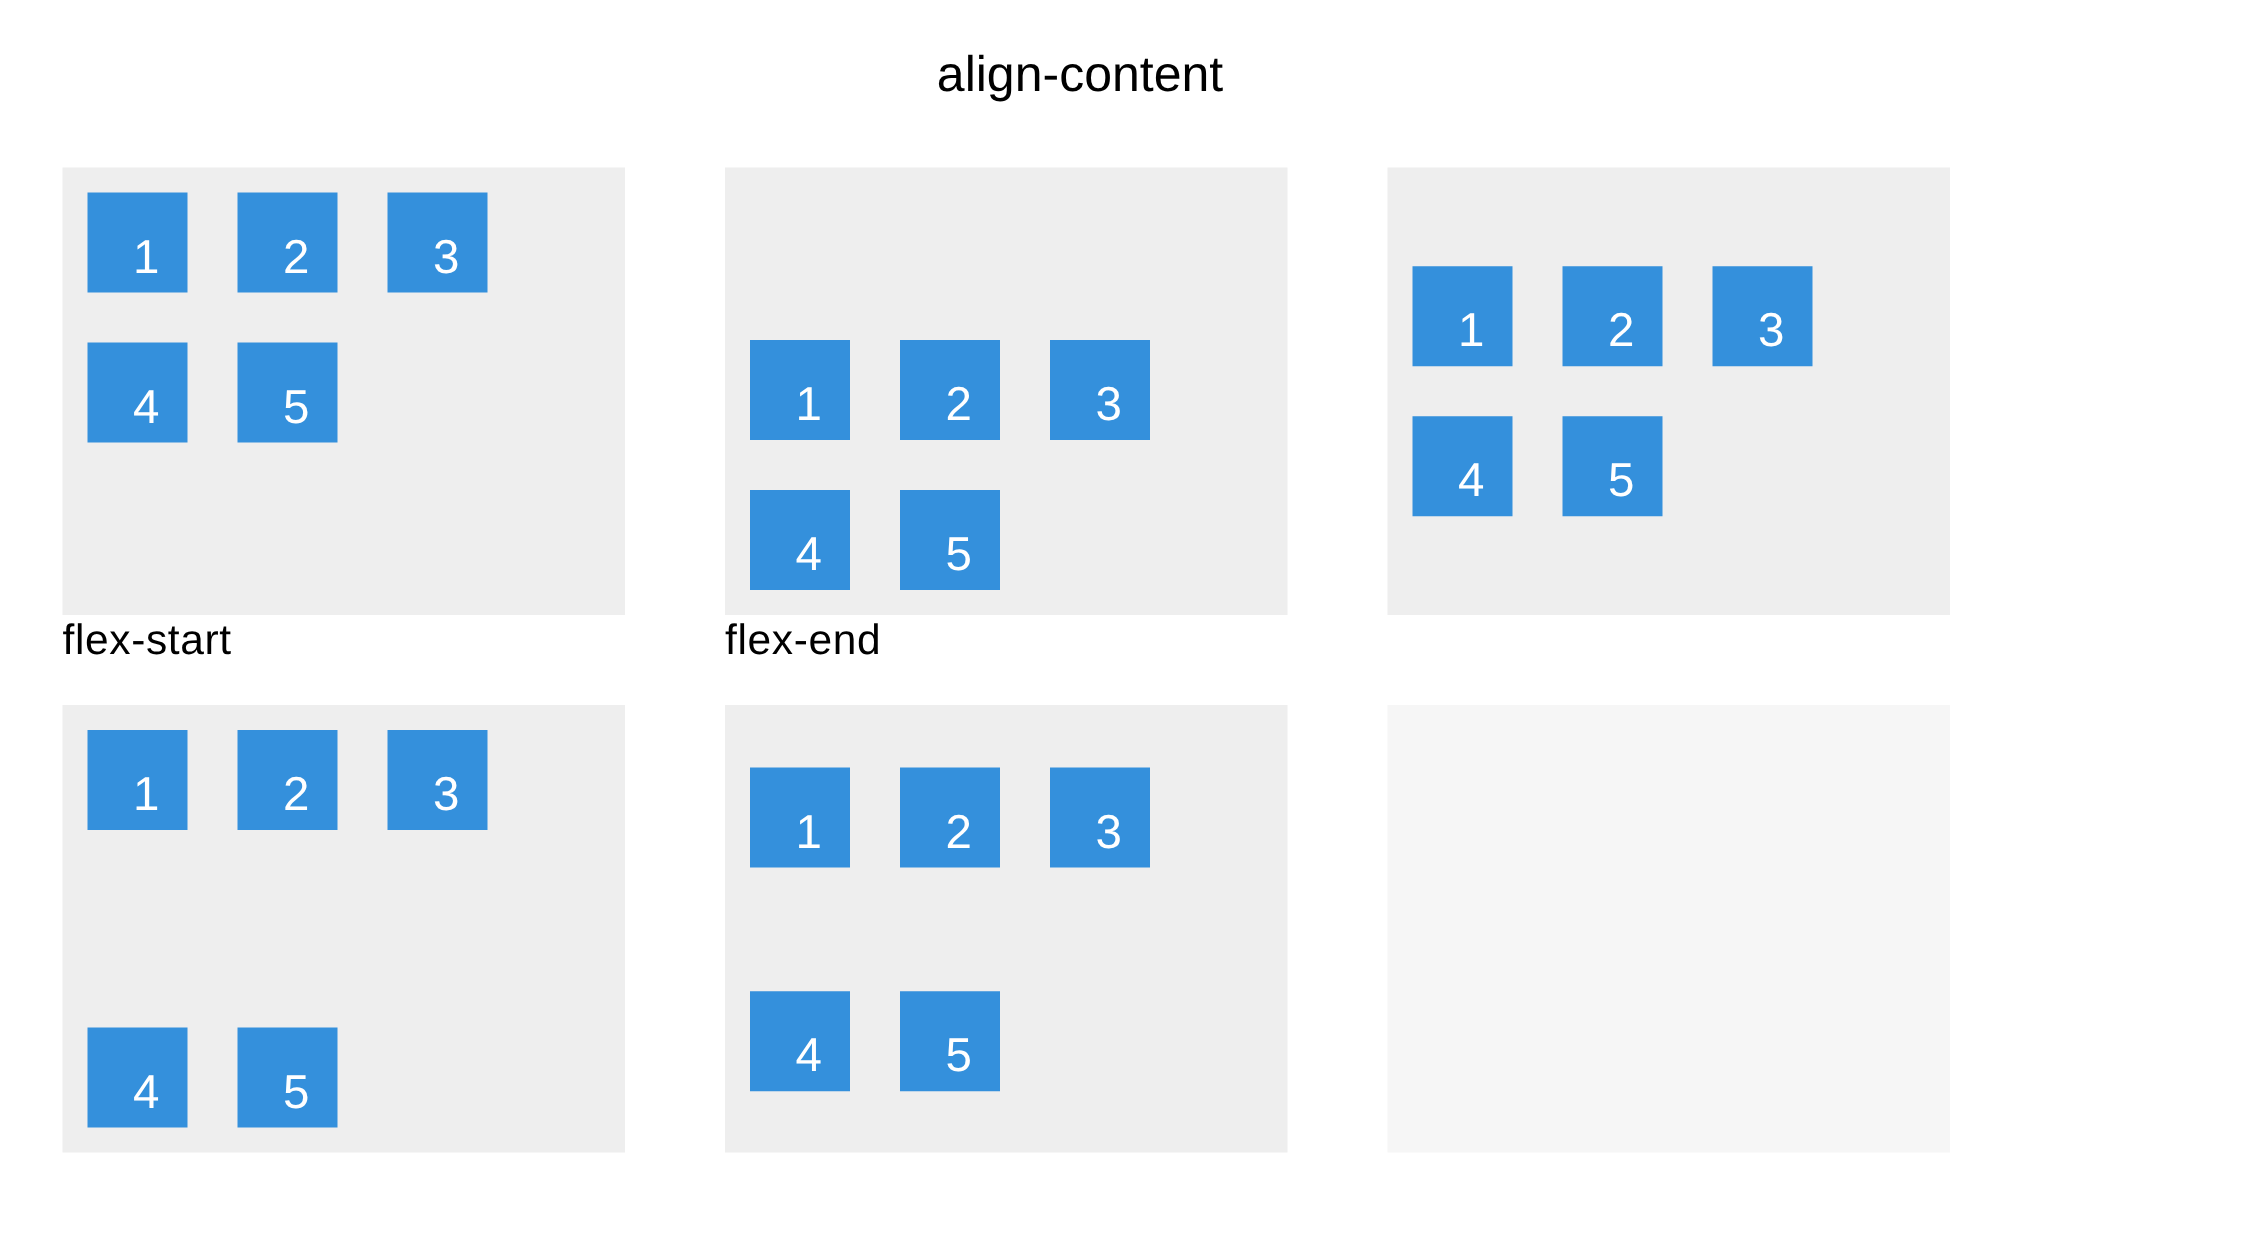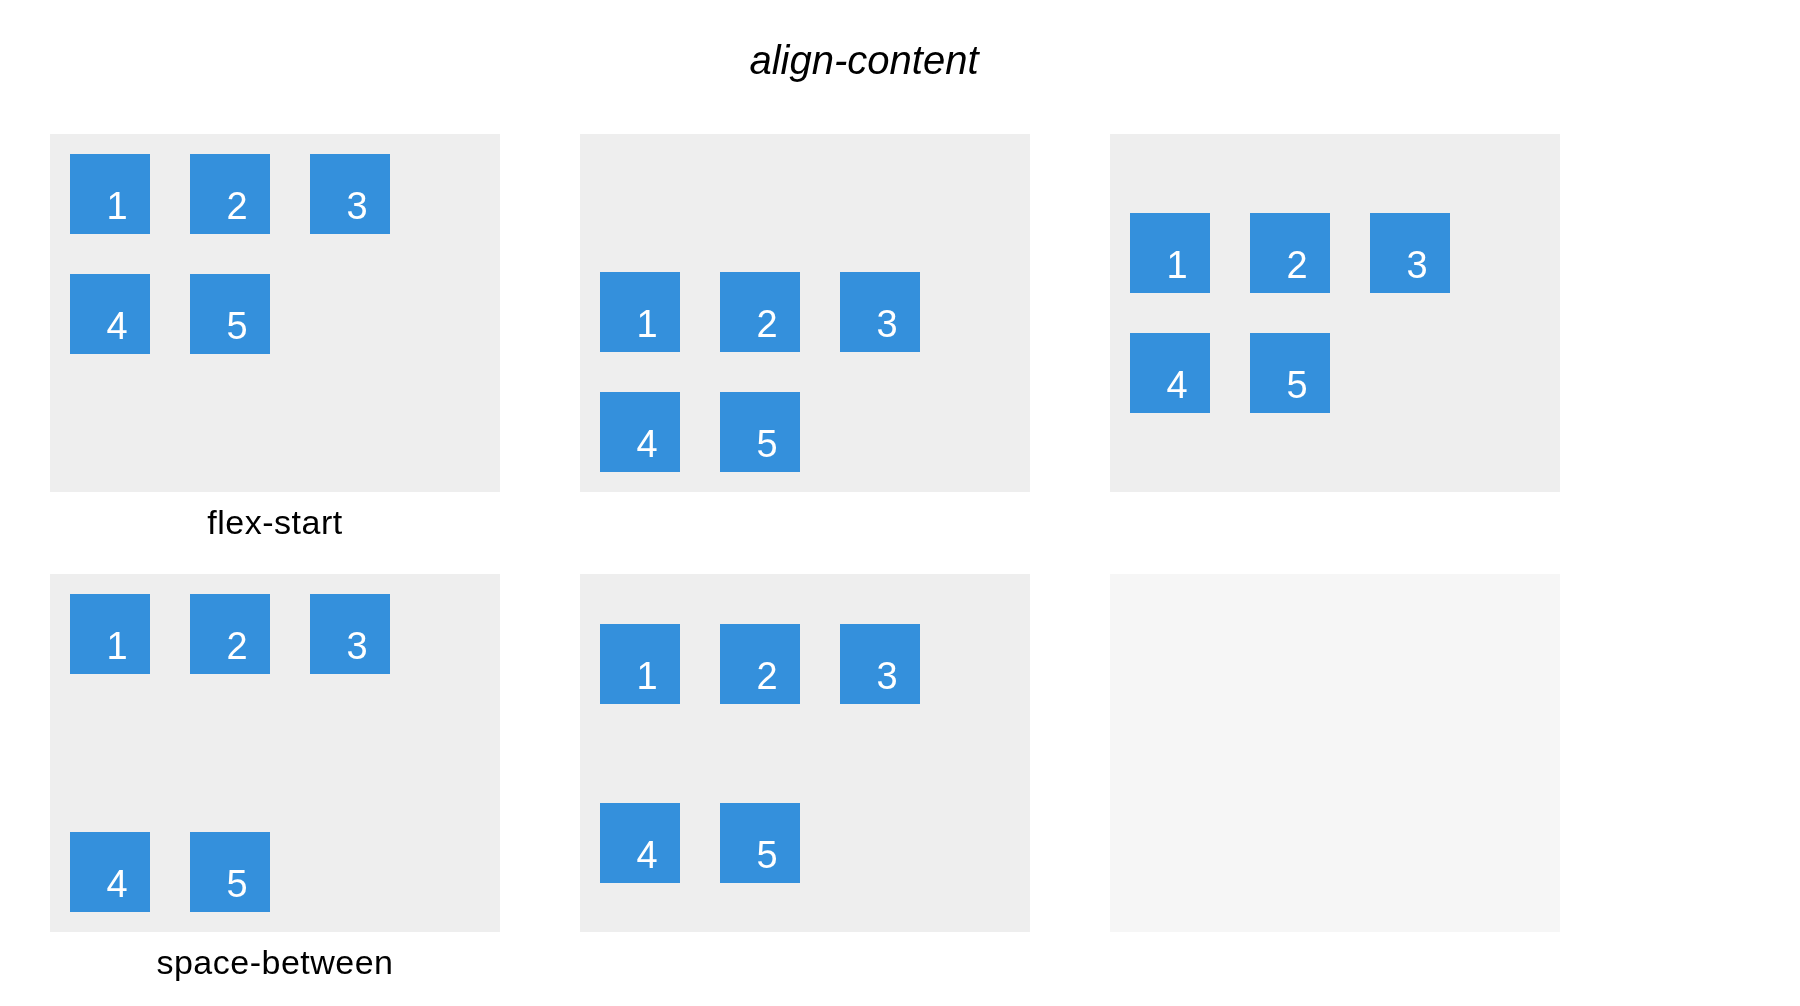--- a/index.html
+++ b/index.html
@@ -21,21 +21,20 @@
   }
   .title {
     margin: 36px 0 0 50px;
     width: 1628px;
     height: 48px;
     line-height: 48px;
     text-align: center;
     font-size: 40px;
     font-weight: 400;
     color: var(--label);
-    font-style: italic;
   }
   .grid {
     margin: 50px 0 0 50px;
     display: grid;
     grid-template-columns: repeat(3, 450px);
     column-gap: 80px;
     row-gap: 32px;
   }
   .cell { width: 450px; }
   .panel {
@@ -60,25 +59,24 @@
     align-items: center;
     justify-content: center;
   }
   .num {
     color: var(--number);
     font-size: 38px;
     line-height: 1;
     transform: translate(7px, 12px);
   }
   .panel-label {
-    margin-top: 10px;
     width: 450px;
     height: 40px;
     line-height: 40px;
-    text-align: center;
+    text-align: left;
     font-size: 34px;
     letter-spacing: 0.5px;
     color: var(--label);
   }
 </style>
 </head>
 <body>
 
 <div class="title">align-content</div>
 
@@ -116,20 +114,21 @@
       <div class="box">
           <span class="num">3</span>
         </div>
       <div class="box">
           <span class="num">4</span>
         </div>
       <div class="box">
           <span class="num">5</span>
         </div>
     </div>
+    <div class="panel-label">flex-end</div>
   </div>
 
   <div class="cell">
     <div class="panel ac-center">
       <div class="box">
           <span class="num">1</span>
         </div>
       <div class="box">
           <span class="num">2</span>
         </div>
@@ -156,21 +155,20 @@
       <div class="box">
           <span class="num">3</span>
         </div>
       <div class="box">
           <span class="num">4</span>
         </div>
       <div class="box">
           <span class="num">5</span>
         </div>
     </div>
-    <div class="panel-label">space-between</div>
   </div>
 
   <div class="cell">
     <div class="panel ac-space-around">
       <div class="box">
           <span class="num">1</span>
         </div>
       <div class="box">
           <span class="num">2</span>
         </div>

